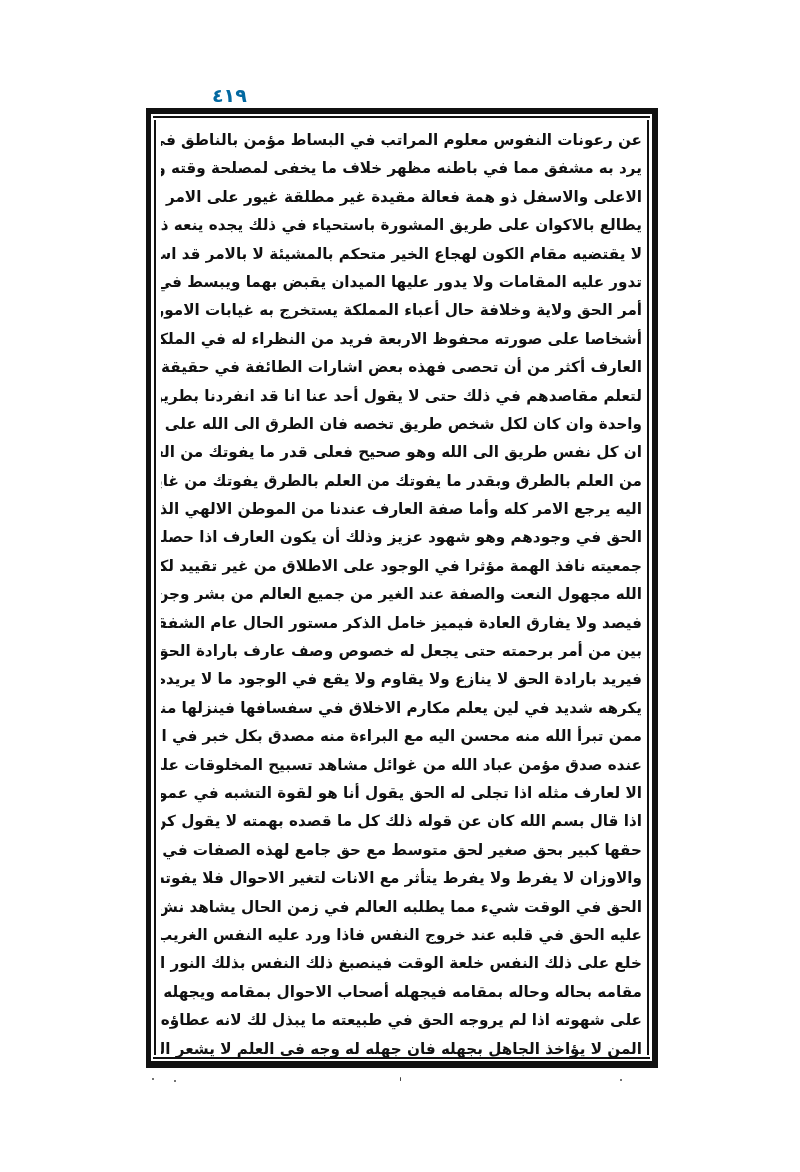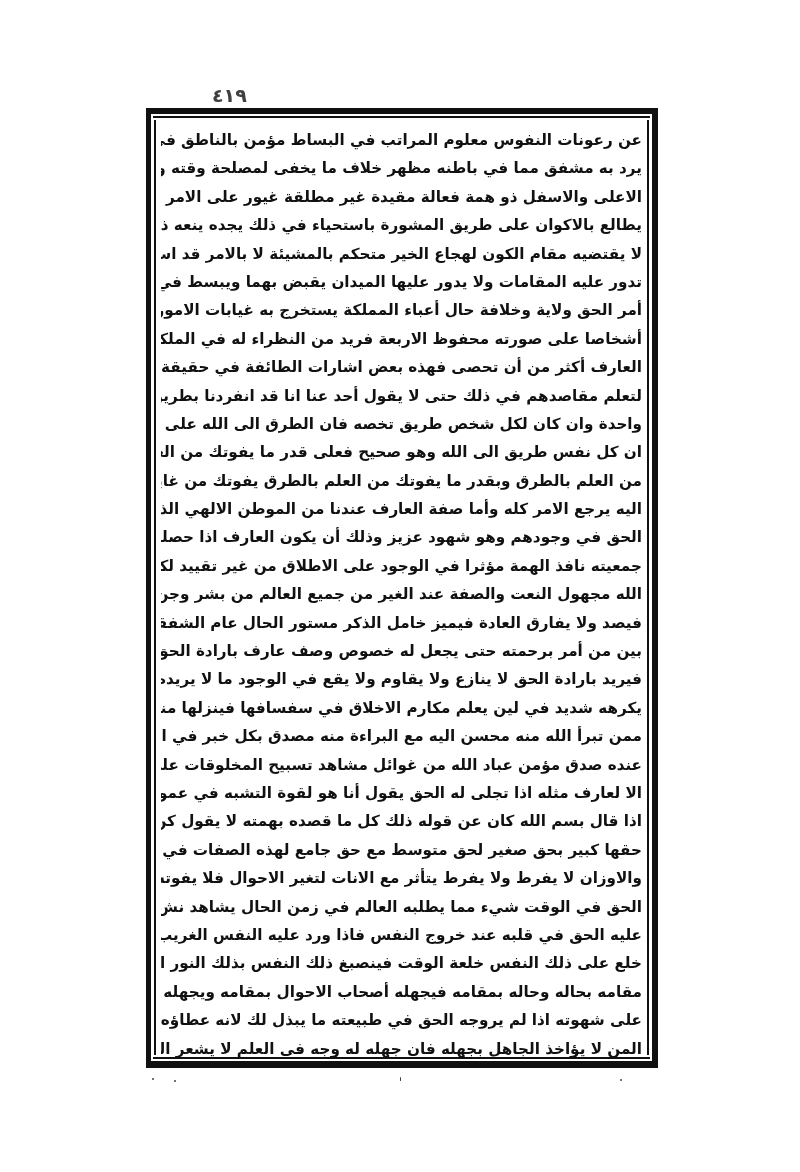--- a/index.html
+++ b/index.html
@@ -3,21 +3,21 @@
 <meta charset="utf-8">
 <style>
   html, body { margin: 0; padding: 0; background: #ffffff; }
   body {
     width: 800px; height: 1172px; position: relative; overflow: hidden;
     font-family: "DejaVu Sans", sans-serif; color: #111;
   }
   .page-number {
     position: absolute; left: 212px; top: 84px;
     font-size: 19px; font-weight: bold; letter-spacing: 1px;
-    font-family: "DejaVu Sans", sans-serif; color: #404040;
+    font-family: "DejaVu Sans", sans-serif; color: #0369a1;
   }
   .frame {
     position: absolute; left: 146px; top: 108px; width: 512px; height: 960px;
     box-sizing: border-box;
     border-top: 6px solid #111;
     border-bottom: 7px solid #111;
     border-left: 5px solid #111;
     border-right: 6px solid #111;
   }
   .frame::before {

